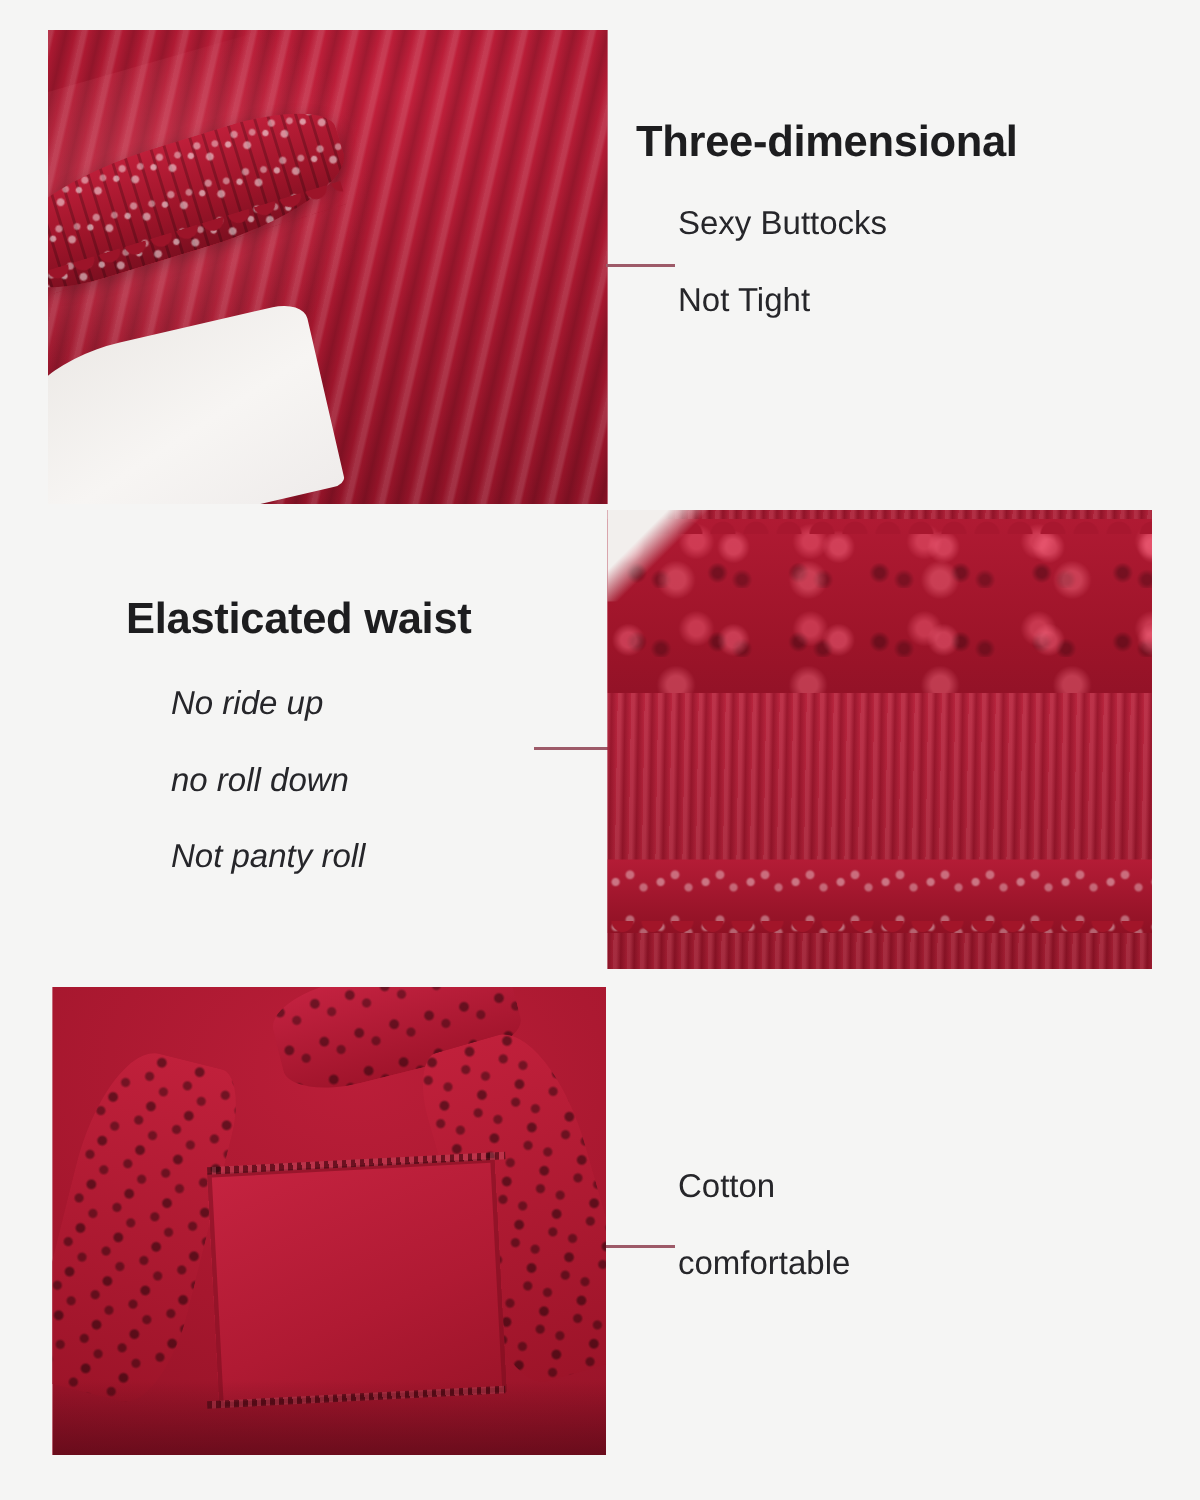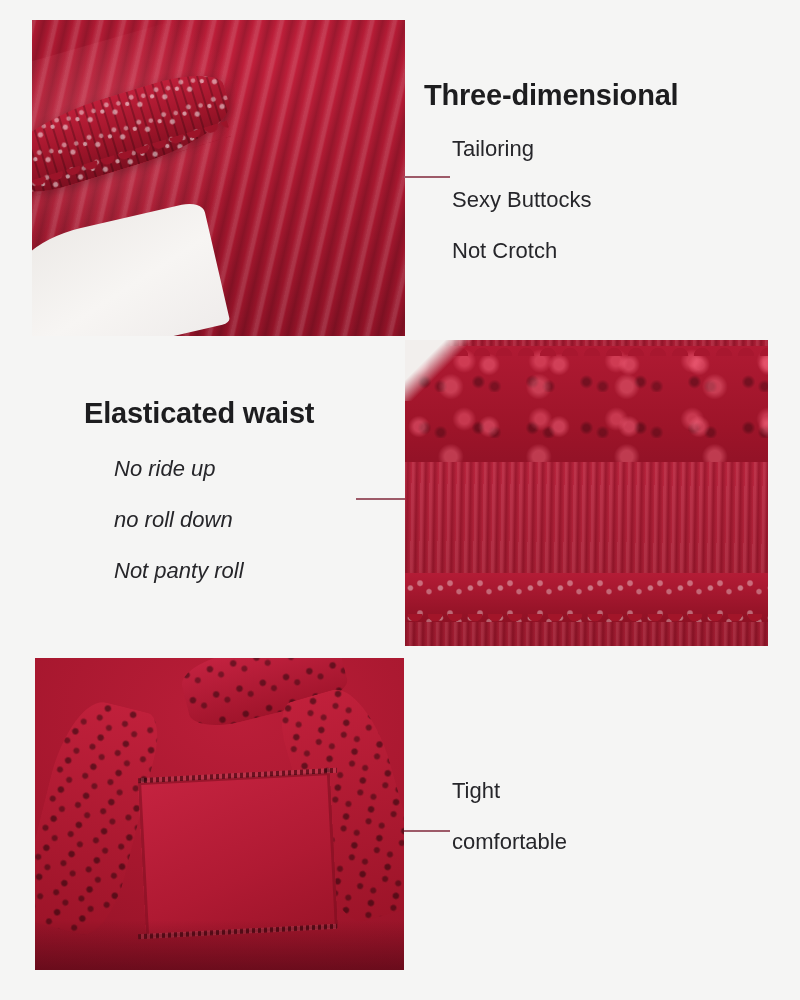--- a/index.html
+++ b/index.html
@@ -325,23 +325,22 @@
     <div class="lace-band"></div>
     <div class="lace-scallop"></div>
     <div class="backdrop"></div>
   </div>
 
   <div class="connector" id="connector-three-dimensional"></div>
 
   <div class="feature" id="feature-three-dimensional">
     <div class="feature-title">Three-dimensional</div>
     <ul class="feature-list">
-      <li>Tailoring</li>
       <li>Sexy Buttocks</li>
-      <li>Not Crotch</li>
+      <li>Not Tight</li>
     </ul>
   </div>
 
   <div class="feature" id="feature-elasticated-waist">
     <div class="feature-title">Elasticated waist</div>
     <ul class="feature-list">
       <li>No ride up</li>
       <li>no roll down</li>
       <li>Not panty roll</li>
     </ul>
@@ -366,18 +365,18 @@
     <div class="gusset"></div>
     <div class="seam s1"></div>
     <div class="seam s2"></div>
     <div class="shadow-b"></div>
   </div>
 
   <div class="connector" id="connector-cotton-crotch"></div>
 
   <div class="feature" id="feature-cotton-crotch">
     <ul class="feature-list">
-      <li>Tight</li>
+      <li>Cotton</li>
       <li>comfortable</li>
     </ul>
   </div>
 
 </div>
 
 </body></html>

